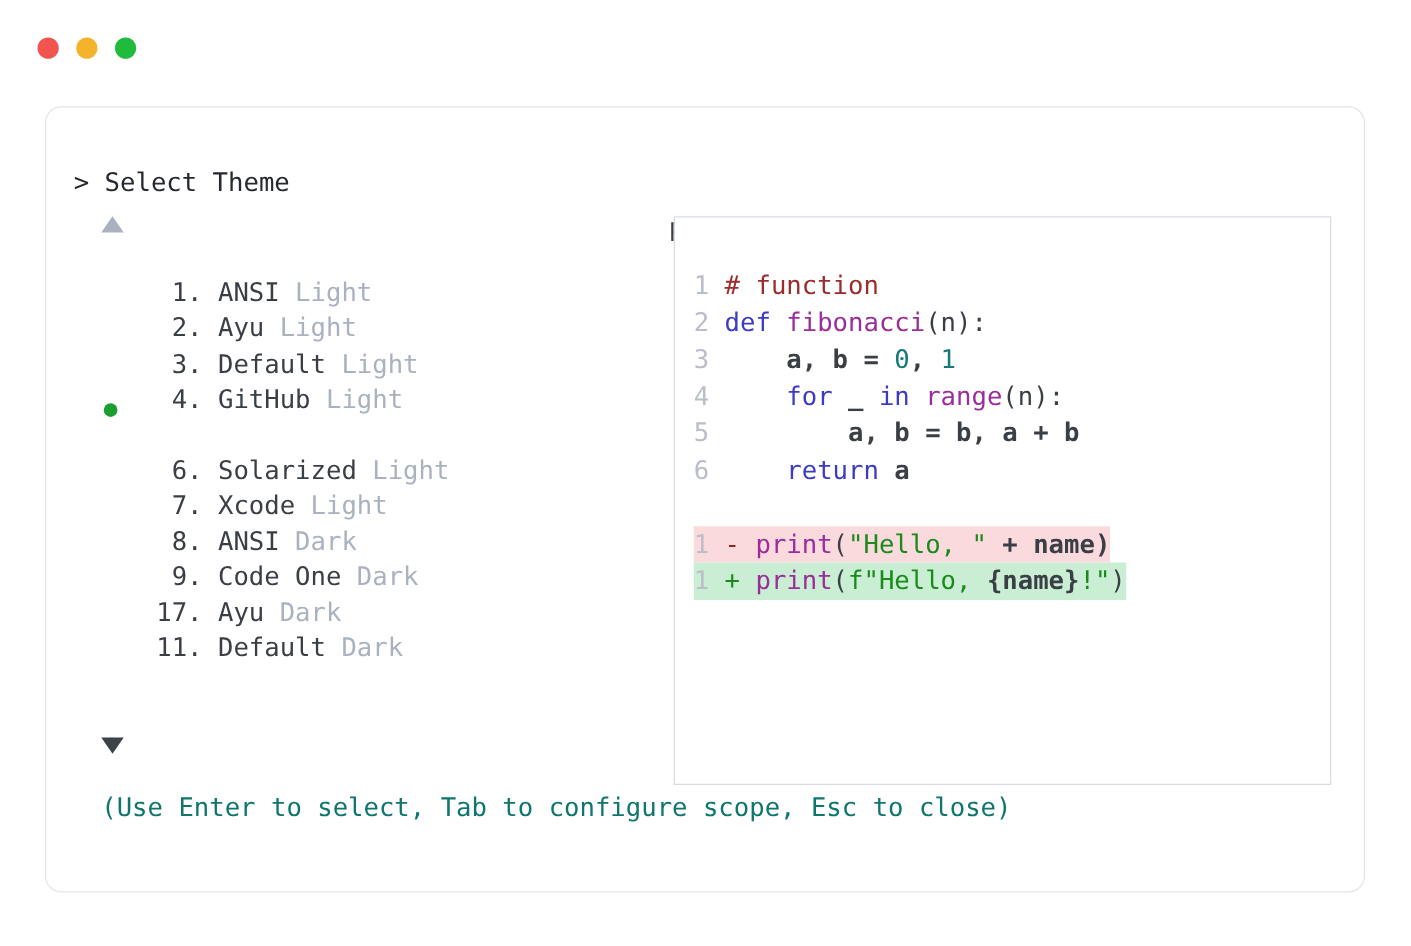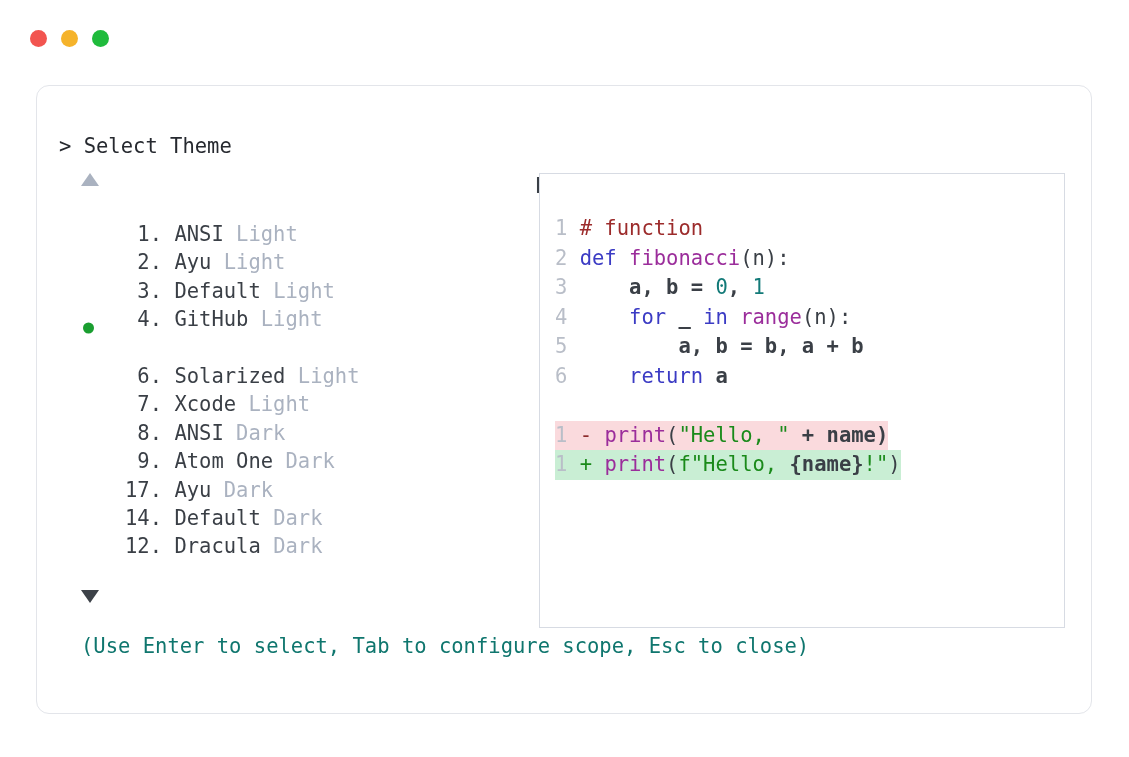--- a/index.html
+++ b/index.html
@@ -232,24 +232,23 @@
 
         <div class="theme-list">
             <div class="theme-row"><span class="row-text"><span class="idx"> 1. </span><span class="name">ANSI </span><span class="variant">Light</span></span></div>
             <div class="theme-row"><span class="row-text"><span class="idx"> 2. </span><span class="name">Ayu </span><span class="variant">Light</span></span></div>
             <div class="theme-row"><span class="row-text"><span class="idx"> 3. </span><span class="name">Default </span><span class="variant">Light</span></span></div>
             <div class="theme-row"><span class="row-text"><span class="idx"> 4. </span><span class="name">GitHub </span><span class="variant">Light</span></span></div>
             <div class="theme-row selected"><span class="bullet"></span></div>
             <div class="theme-row"><span class="row-text"><span class="idx"> 6. </span><span class="name">Solarized </span><span class="variant">Light</span></span></div>
             <div class="theme-row"><span class="row-text"><span class="idx"> 7. </span><span class="name">Xcode </span><span class="variant">Light</span></span></div>
             <div class="theme-row"><span class="row-text"><span class="idx"> 8. </span><span class="name">ANSI </span><span class="variant">Dark</span></span></div>
-            <div class="theme-row"><span class="row-text"><span class="idx"> 9. </span><span class="name">Atom One </span><span class="variant">Dark</span></span></div>
+            <div class="theme-row"><span class="row-text"><span class="idx"> 9. </span><span class="name">Code One </span><span class="variant">Dark</span></span></div>
             <div class="theme-row"><span class="row-text"><span class="idx">17. </span><span class="name">Ayu </span><span class="variant">Dark</span></span></div>
-            <div class="theme-row"><span class="row-text"><span class="idx">14. </span><span class="name">Default </span><span class="variant">Dark</span></span></div>
-            <div class="theme-row"><span class="row-text"><span class="idx">12. </span><span class="name">Dracula </span><span class="variant">Dark</span></span></div>
+            <div class="theme-row"><span class="row-text"><span class="idx">11. </span><span class="name">Default </span><span class="variant">Dark</span></span></div>
           </div>
 
         <div class="arrow arrow-down"></div>
 
         <div class="footer-help">(Use Enter to select, Tab to configure scope, Esc to close)</div>
       </div>
 
       <div class="right-col">
         <div class="preview-label">Preview</div>
         <div class="preview-box">

